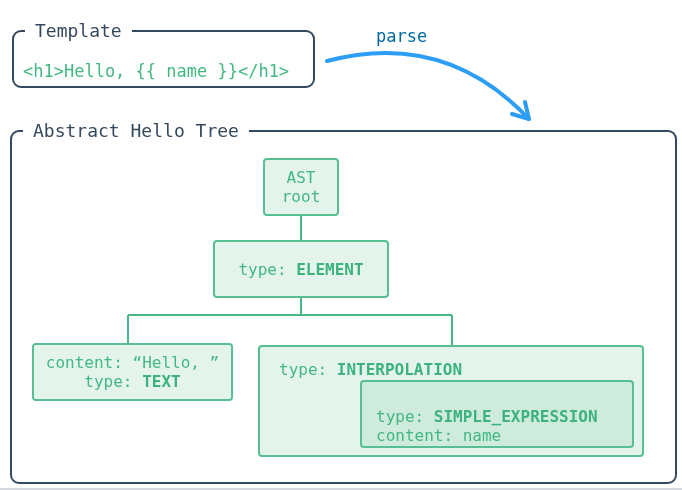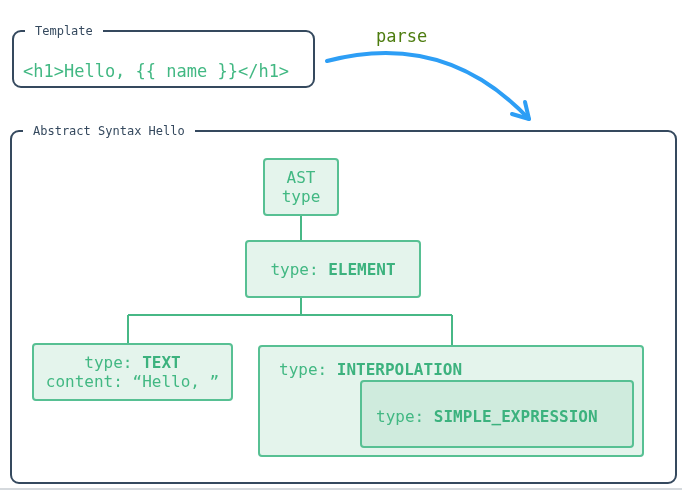--- a/index.html
+++ b/index.html
@@ -20,40 +20,40 @@
     box-sizing: border-box;
     background: transparent;
   }
   .frame-label {
     position: absolute;
     top: -14px;
     left: 11px;
     padding: 0 10px;
     background: #ffffff;
     color: #35495e;
-    font-size: 12px;
+    font-size: 18px;
     line-height: 26px;
     white-space: pre;
   }
   .template-frame { left: 12px; top: 30px; width: 303px; height: 58px; }
   .template-code {
     position: absolute;
     left: 9px; top: 21px;
     color: #42b883;
     font-size: 17px;
     white-space: pre;
     margin-top: 8px;
   }
   .ast-frame { left: 10px; top: 130px; width: 667px; height: 354px; }
 
   
   .parse-label {
     position: absolute;
     left: 376px; top: 26px;
-    color: #4d7c0f;
+    color: #0369a1;
     font-size: 17px;
     white-space: pre;
   }
   .arrow-svg, .lines-svg {
     position: absolute;
     left: 0; top: 0;
     width: 682px; height: 490px;
     pointer-events: none;
   }
 
@@ -72,21 +72,21 @@
   }
   .node.centered {
     display: flex;
     flex-direction: column;
     justify-content: center;
     align-items: center;
     text-align: left;
   }
   .node b { font-weight: bold; color: #3cb27e; }
   .node-root    { left: 263px; top: 158px; width: 76px;  height: 58px; }
-  .node-element { left: 213px; top: 240px; width: 176px; height: 58px; margin-left: 32px; }
+  .node-element { left: 213px; top: 240px; width: 176px; height: 58px; }
   .node-text    { left: 32px;  top: 343px; width: 201px; height: 58px; }
   .node-interp  { left: 258px; top: 345px; width: 386px; height: 112px; padding: 13px 0 0 19px; }
   .node-nested  {
     position: absolute;
     left: 100px; top: 33px;
     width: 274px; height: 68px;
     box-sizing: border-box;
     background: #cfebdd;
     border: 2px solid #57c093;
     border-radius: 4px;
@@ -122,28 +122,28 @@
   </svg>
 
   <div class="frame template-frame">
     <span class="frame-label">Template</span>
     <code class="template-code">&lt;h1&gt;Hello, {{ name }}&lt;/h1&gt;</code>
   </div>
 
   <div class="parse-label">parse</div>
 
   <div class="frame ast-frame">
-    <span class="frame-label">Abstract Syntax Hello</span>
+    <span class="frame-label">Abstract Hello Tree</span>
   </div>
 
-  <div class="node centered node-root"><span>AST</span><span>type</span></div>
+  <div class="node centered node-root"><span>AST</span><span>root</span></div>
 
   <div class="node centered node-element"><span><span>type: </span><b>ELEMENT</b></span></div>
 
-  <div class="node centered node-text"><span><span>type: </span><b>TEXT</b></span><span>content: “Hello, ”</span></div>
+  <div class="node centered node-text"><span>content: “Hello, ”</span><span><span>type: </span><b>TEXT</b></span></div>
 
   <div class="node node-interp"><span><span>type: </span><b>INTERPOLATION</b></span><br>
-    <div class="node-nested"><span><span>type: </span><b>SIMPLE_EXPRESSION</b></span><br></div>
+    <div class="node-nested"><span><span>type: </span><b>SIMPLE_EXPRESSION</b></span><br><span>content: name</span></div>
   </div>
 
   <div class="bottom-edge"></div>
 
 </div>
 
 </body></html>

